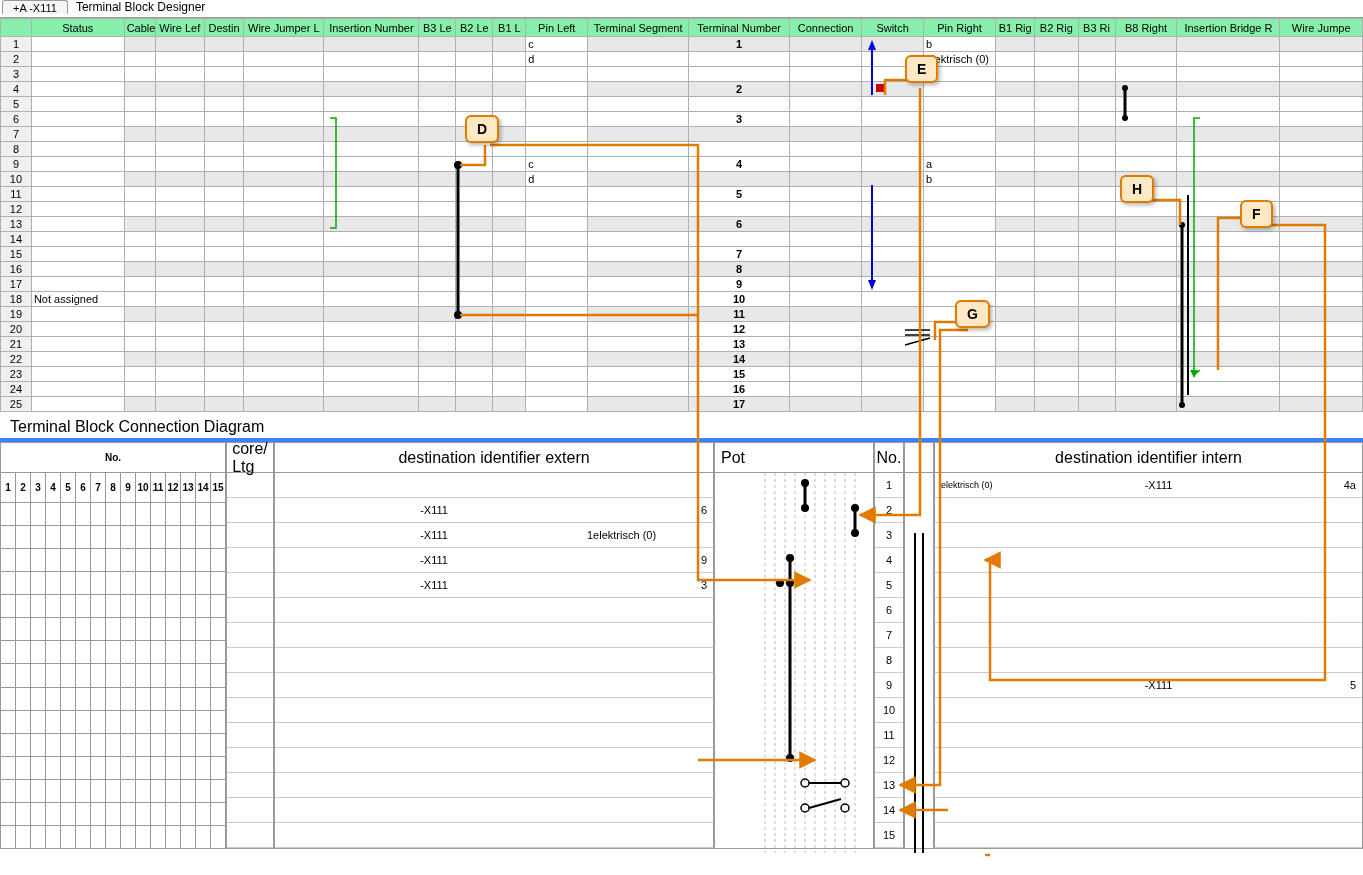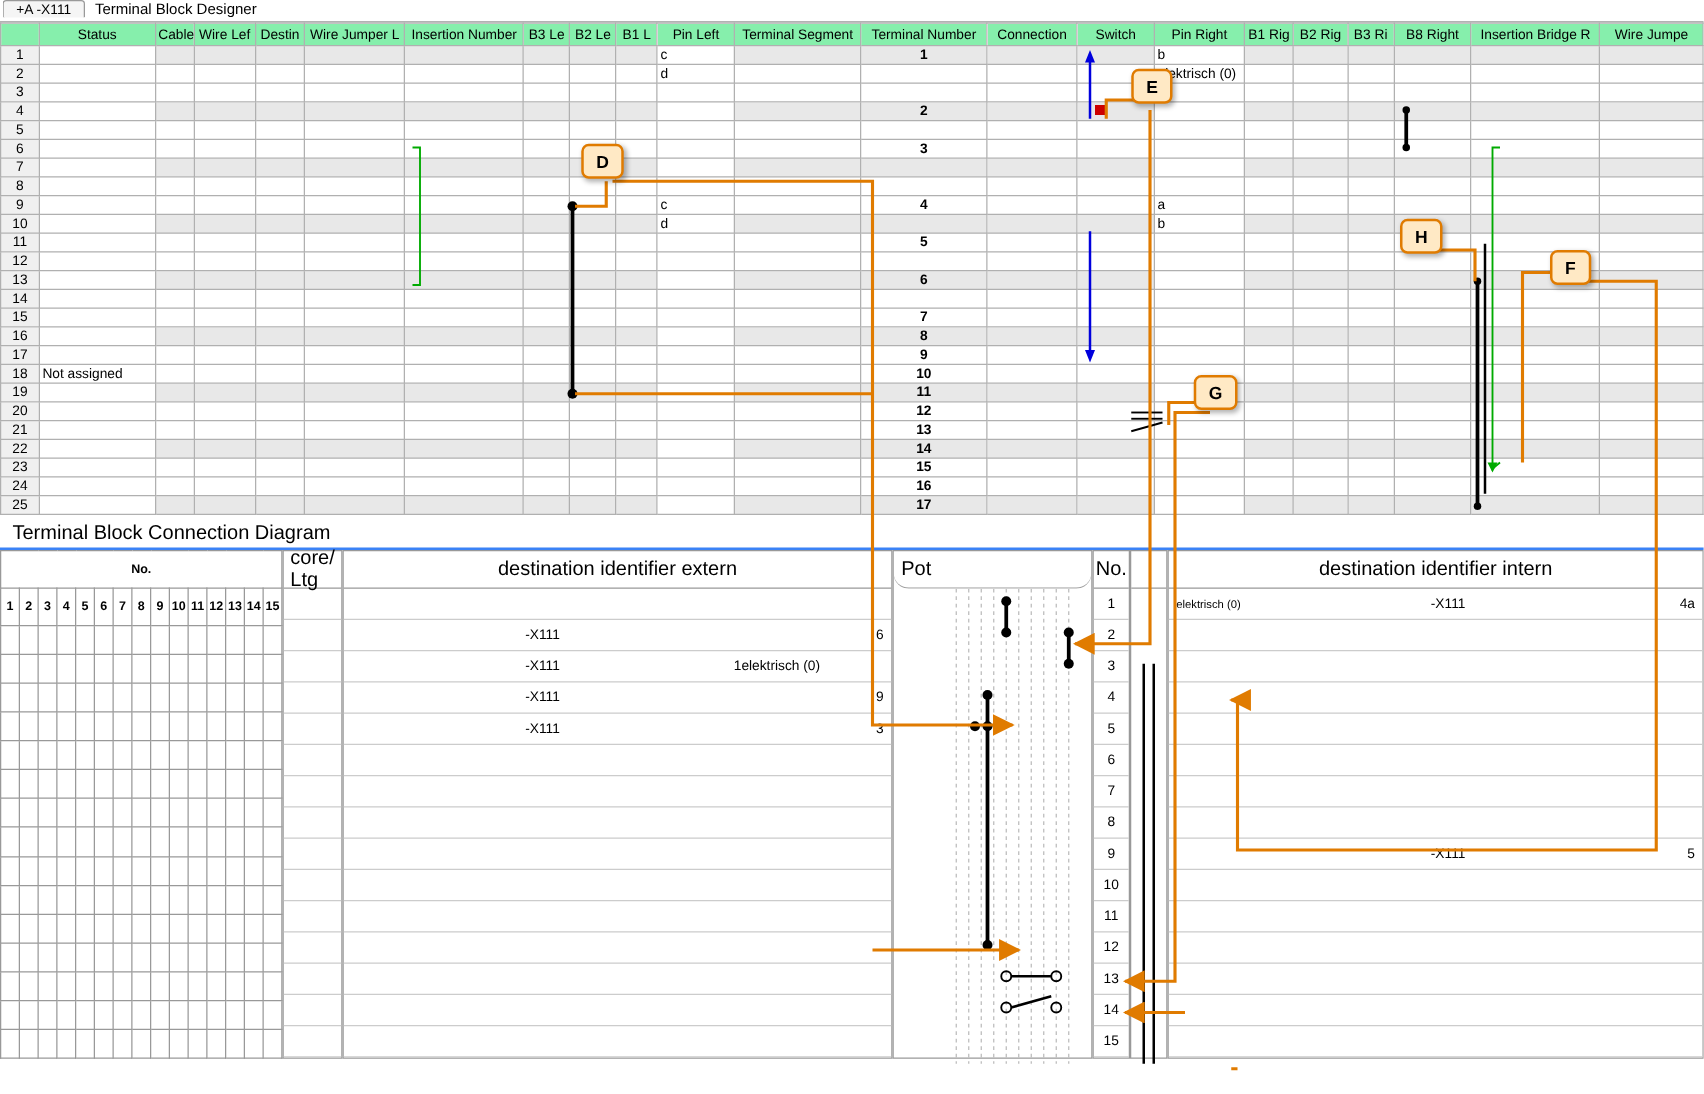--- a/index.html
+++ b/index.html
@@ -63,21 +63,21 @@
   .tnum {
     text-align: center;
     font-weight: bold;
   }
   .section-title {
     font-size: 16px;
     padding: 6px 10px 2px 10px;
   }
   .diagram-wrap {
     display: flex;
-    border-top: 2px solid #3b82f6;
+    border-top: 4px solid #3b82f6;
   }
   .small-grid th, .small-grid td {
     border: 1px solid #999;
     font-size: 10px;
     text-align: center;
     width: 15px;
     height: 23px;
   }
   .small-grid th { height: 30px; }
   .diag-col {
@@ -1146,21 +1146,21 @@
           <span style="width:120px;text-align:right"></span>
         </div>
         <div class="diag-row">
           <span style="flex:1;text-align:center"></span>
           <span style="width:120px;text-align:right"></span>
         </div>
       </div>
   </div>
 
   <div class="diag-col" style="width:160px;position:relative;">
-    <div class="diag-header" style="justify-content:flex-start;padding-left:6px;border-radius:12px;">Pot</div>
+    <div class="diag-header" style="justify-content:flex-start;padding-left:6px;">Pot</div>
     <svg width="160" height="400" style="position:absolute;top:30px;left:0;">
 
       <g stroke="#bbb" stroke-dasharray="3,3">
         <line x1="50" y1="0" x2="50" y2="380"></line>
           <line x1="60" y1="0" x2="60" y2="380"></line>
         <line x1="70" y1="0" x2="70" y2="380"></line>
           <line x1="80" y1="0" x2="80" y2="380"></line>
         <line x1="90" y1="0" x2="90" y2="380"></line>
           <line x1="100" y1="0" x2="100" y2="380"></line>
         <line x1="110" y1="0" x2="110" y2="380"></line>

